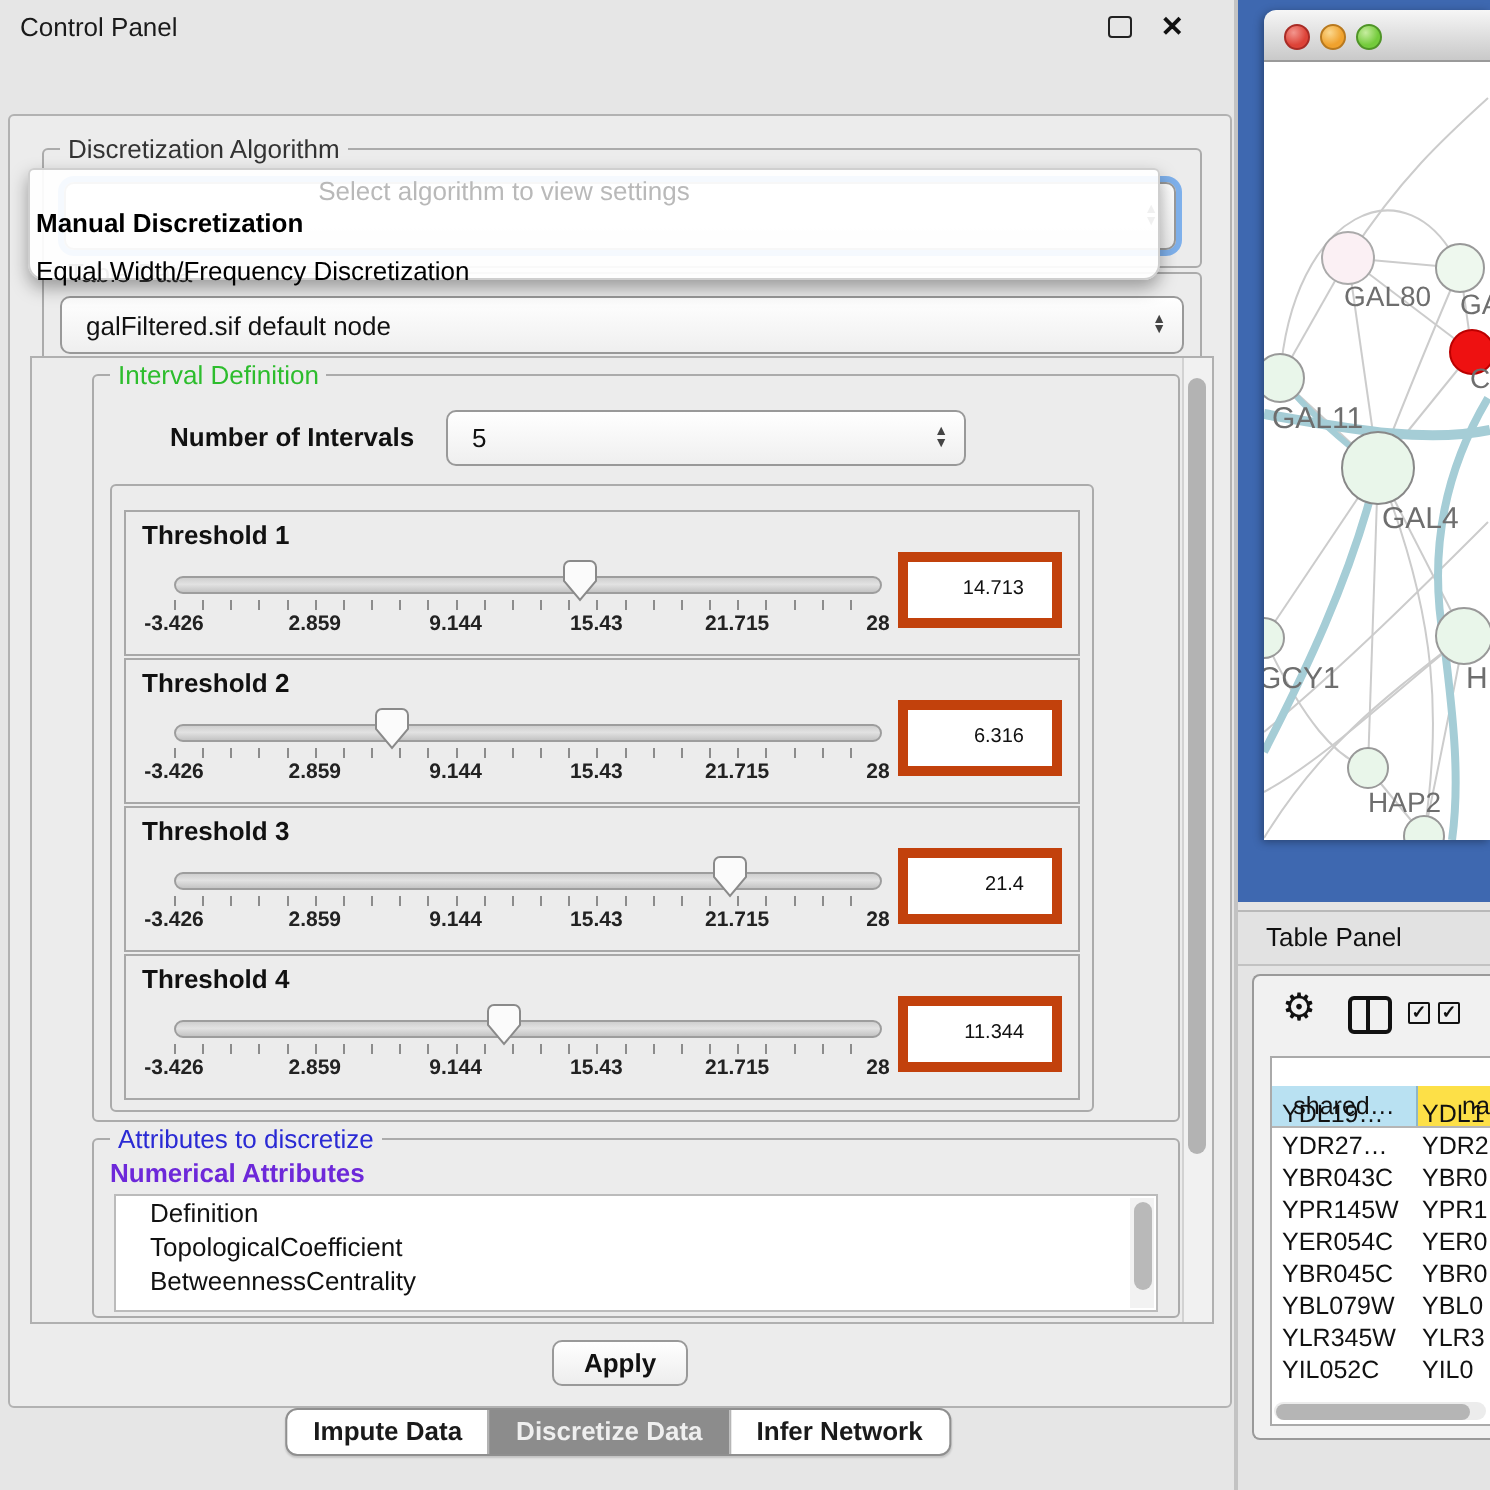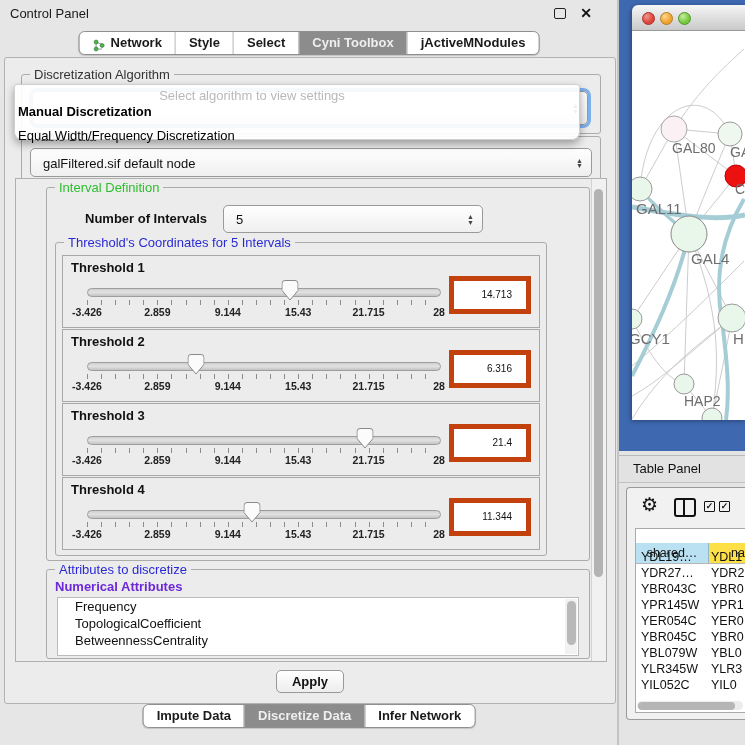--- a/index.html
+++ b/index.html
@@ -95,37 +95,20 @@
 </head>
 <body>
 
 <div class="cp">
   <div class="cp-titlebar">
     <span class="cp-title">Control Panel</span>
     <span class="float-box"></span>
     <span class="close-x">✕</span>
   </div>
 
-  <div class="seg top-seg">
-    <div class="seg-item">
-      <span class="net-icon">
-        <svg width="13" height="13">
-            <path d="M3.5 3 v7 M3.5 10 L9.5 10 M3.5 3 L9.5 5.5" stroke="#9a9a9a" stroke-width="1" fill="none"></path>
-        <circle cx="3.5" cy="3" r="2" fill="#4caf50" stroke="#2e7d32" stroke-width=".6"></circle>
-            <circle cx="3.5" cy="10" r="2" fill="#4caf50" stroke="#2e7d32" stroke-width=".6"></circle>
-            <circle cx="9.5" cy="6.5" r="2" fill="#4caf50" stroke="#2e7d32" stroke-width=".6"></circle>
-          </svg>
-      </span>
-      <span>Network</span>
-    </div>
-    <div class="seg-item">Style</div>
-    <div class="seg-item">Select</div>
-    <div class="seg-item selected">Cyni Toolbox</div>
-    <div class="seg-item">jActiveMNodules</div>
-  </div>
 
   <div class="main-panel">
 
     <div class="group alg-group">
       <span class="gtitle">Discretization Algorithm</span>
       <div class="combo focused alg-combo">
         <span class="arrows">▲<br>▼</span>
       </div>
     </div>
 
@@ -147,21 +130,20 @@
 
       <div class="group interval-group">
         <span class="gtitle green">Interval Definition</span>
         <span class="noi-label">Number of Intervals</span>
         <div class="combo noi-combo">
           <span class="combo-text">5</span>
           <span class="arrows">▲<br>▼</span>
         </div>
 
         <div class="group thr-group">
-          <span class="gtitle blue">Threshold's Coordinates for 5 Intervals</span>
 
           <div class="thr-box" style="top:12px">
             <div class="thr-label">Threshold 1</div>
             <div class="slider">
               <div class="track"></div>
               <div class="thumb" style="left: 57.7%;">
                 <svg width="17" height="21">
                     <path d="M3.5,.5 h10 a3,3 0 0 1 3,3 v7 l-8,9.5 l-8,-9.5 v-7 a3,3 0 0 1 3,-3 z" fill="#fbfbfb" stroke="#8a8a8a"></path>
                   </svg>
               </div>
@@ -243,21 +225,21 @@
             </div>
             <div class="vbox">11.344</div>
           </div>
         </div>
       </div>
 
       <div class="group attr-group">
         <span class="gtitle blue">Attributes to discretize</span>
         <div class="attr-sub">Numerical Attributes</div>
         <div class="attr-list">
-          <div class="attr-item">Frequency</div>
+          <div class="attr-item">Definition</div>
           <div class="attr-item">TopologicalCoefficient</div>
           <div class="attr-item">BetweennessCentrality</div>
           <div class="list-scroll">
               <div class="list-thumb"></div>
             </div>
         </div>
       </div>
 
       <div class="vscroll">
           <div class="vthumb"></div>

